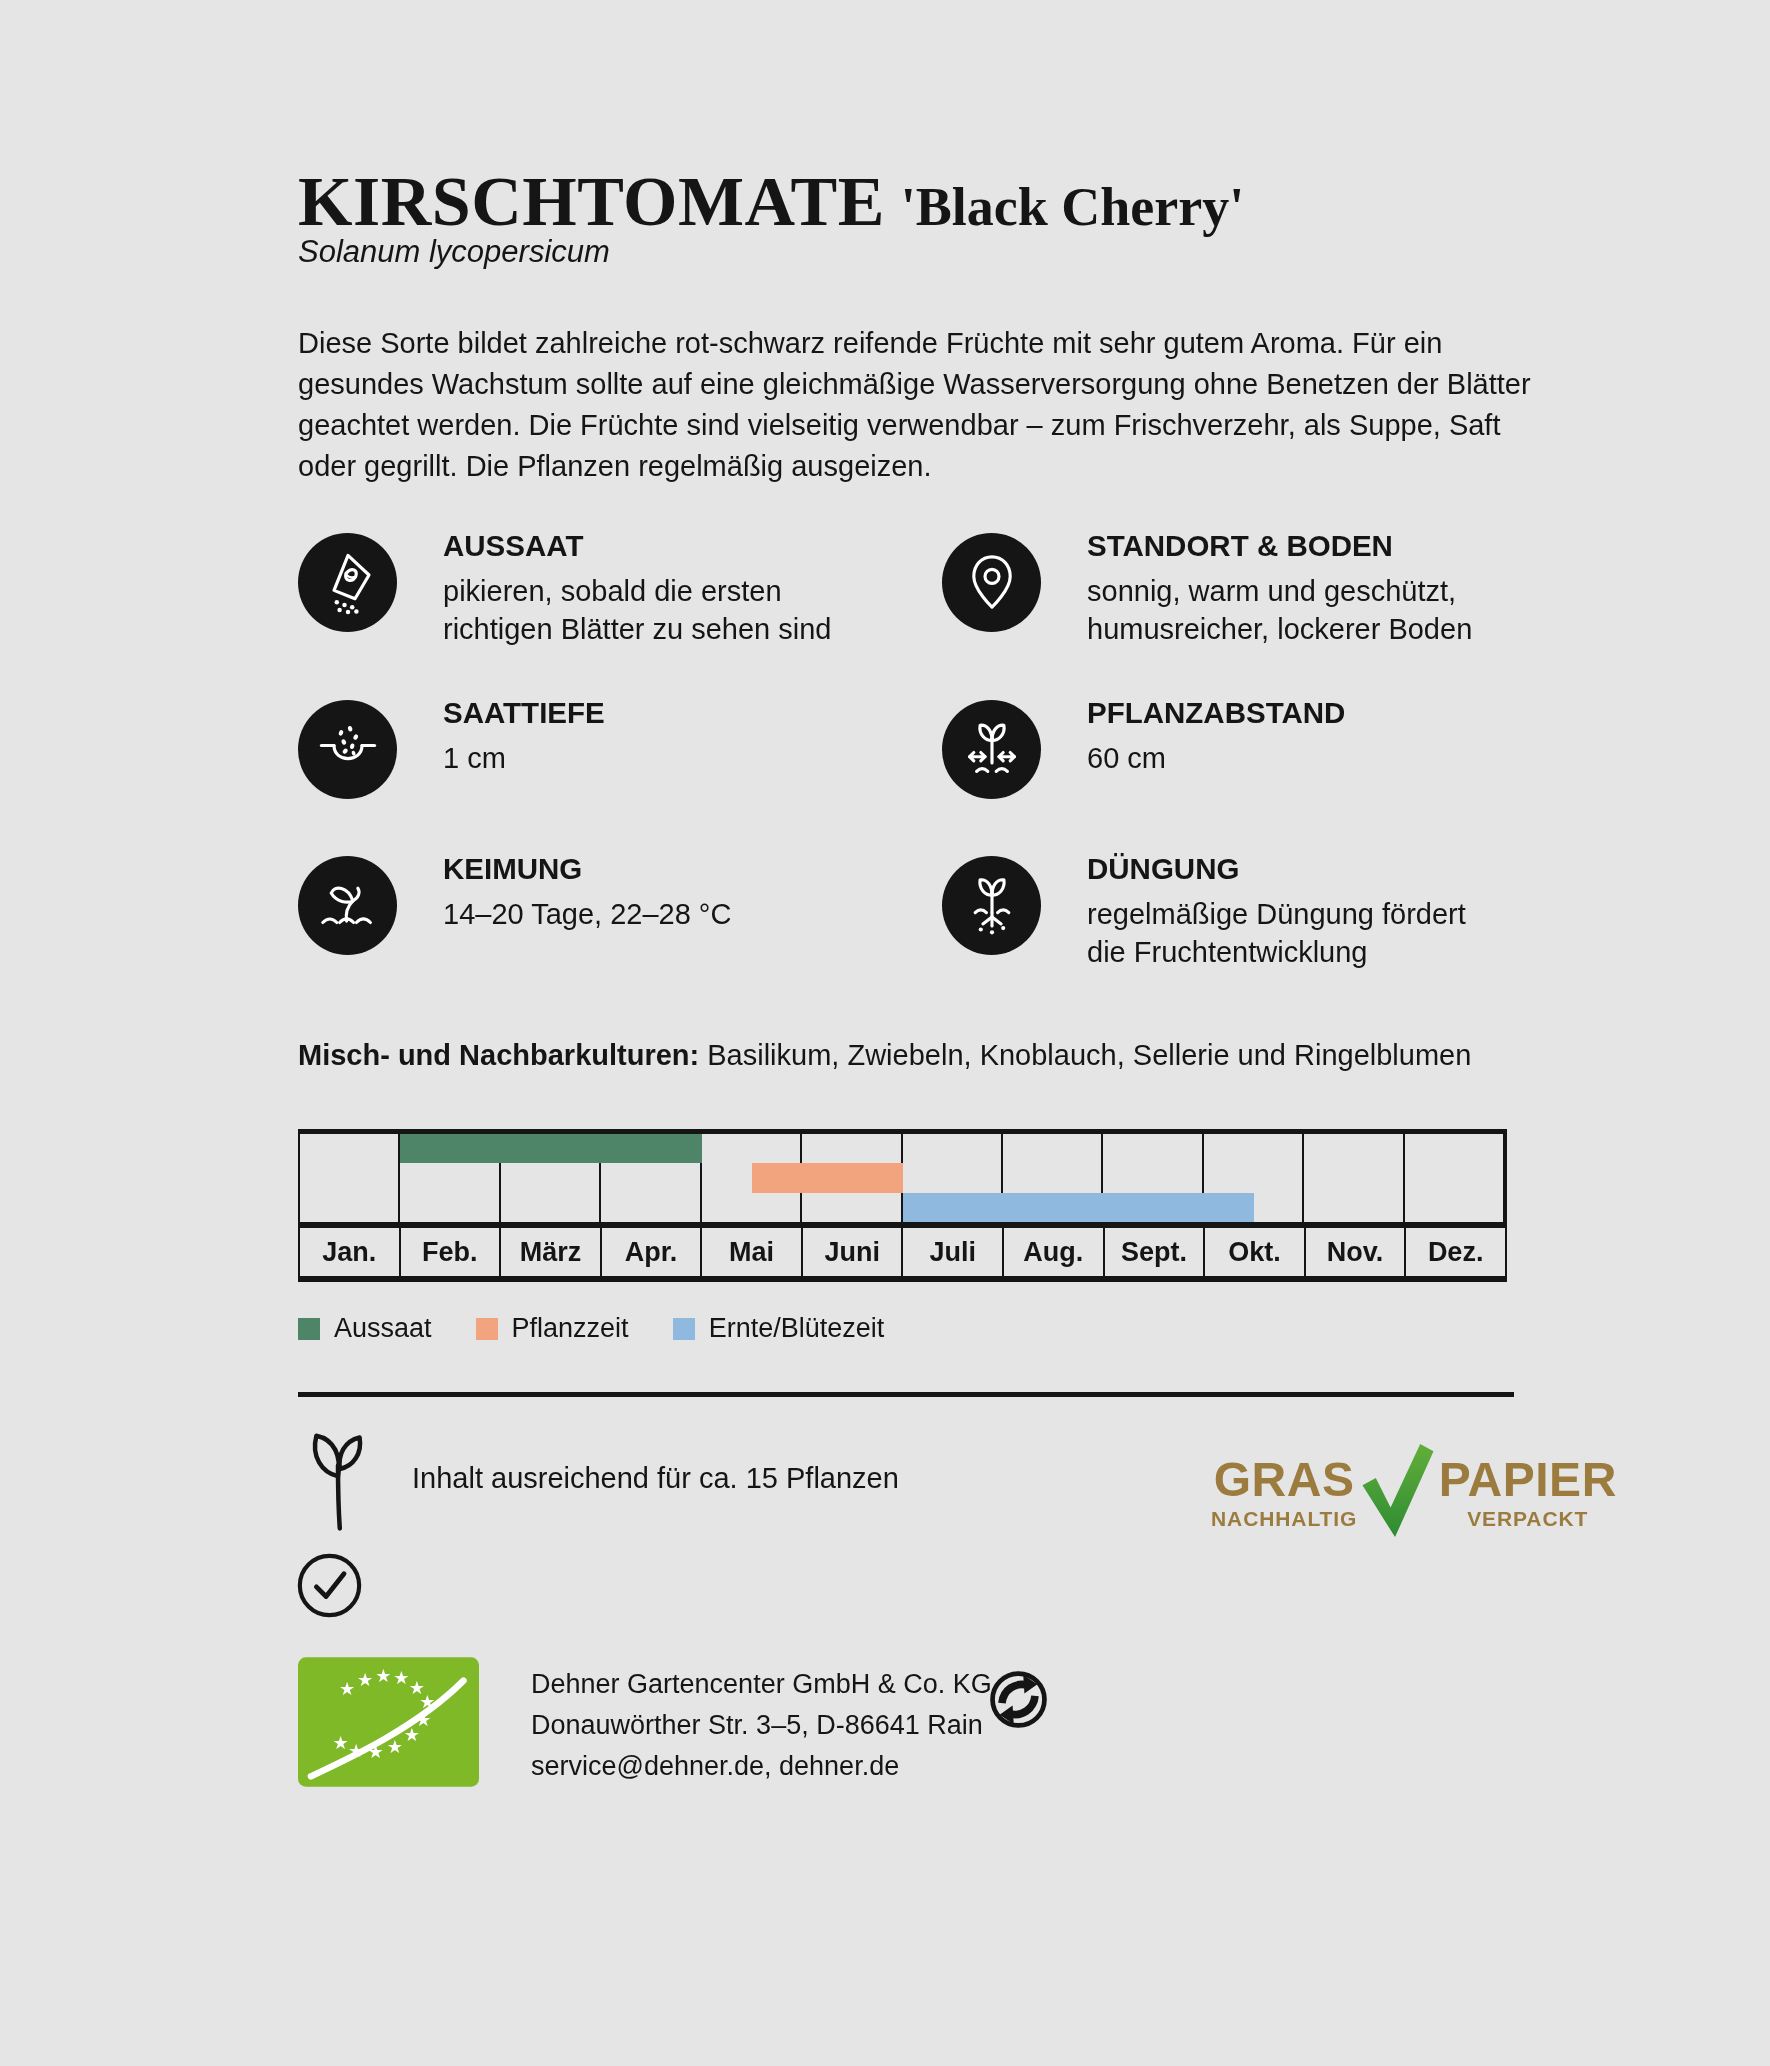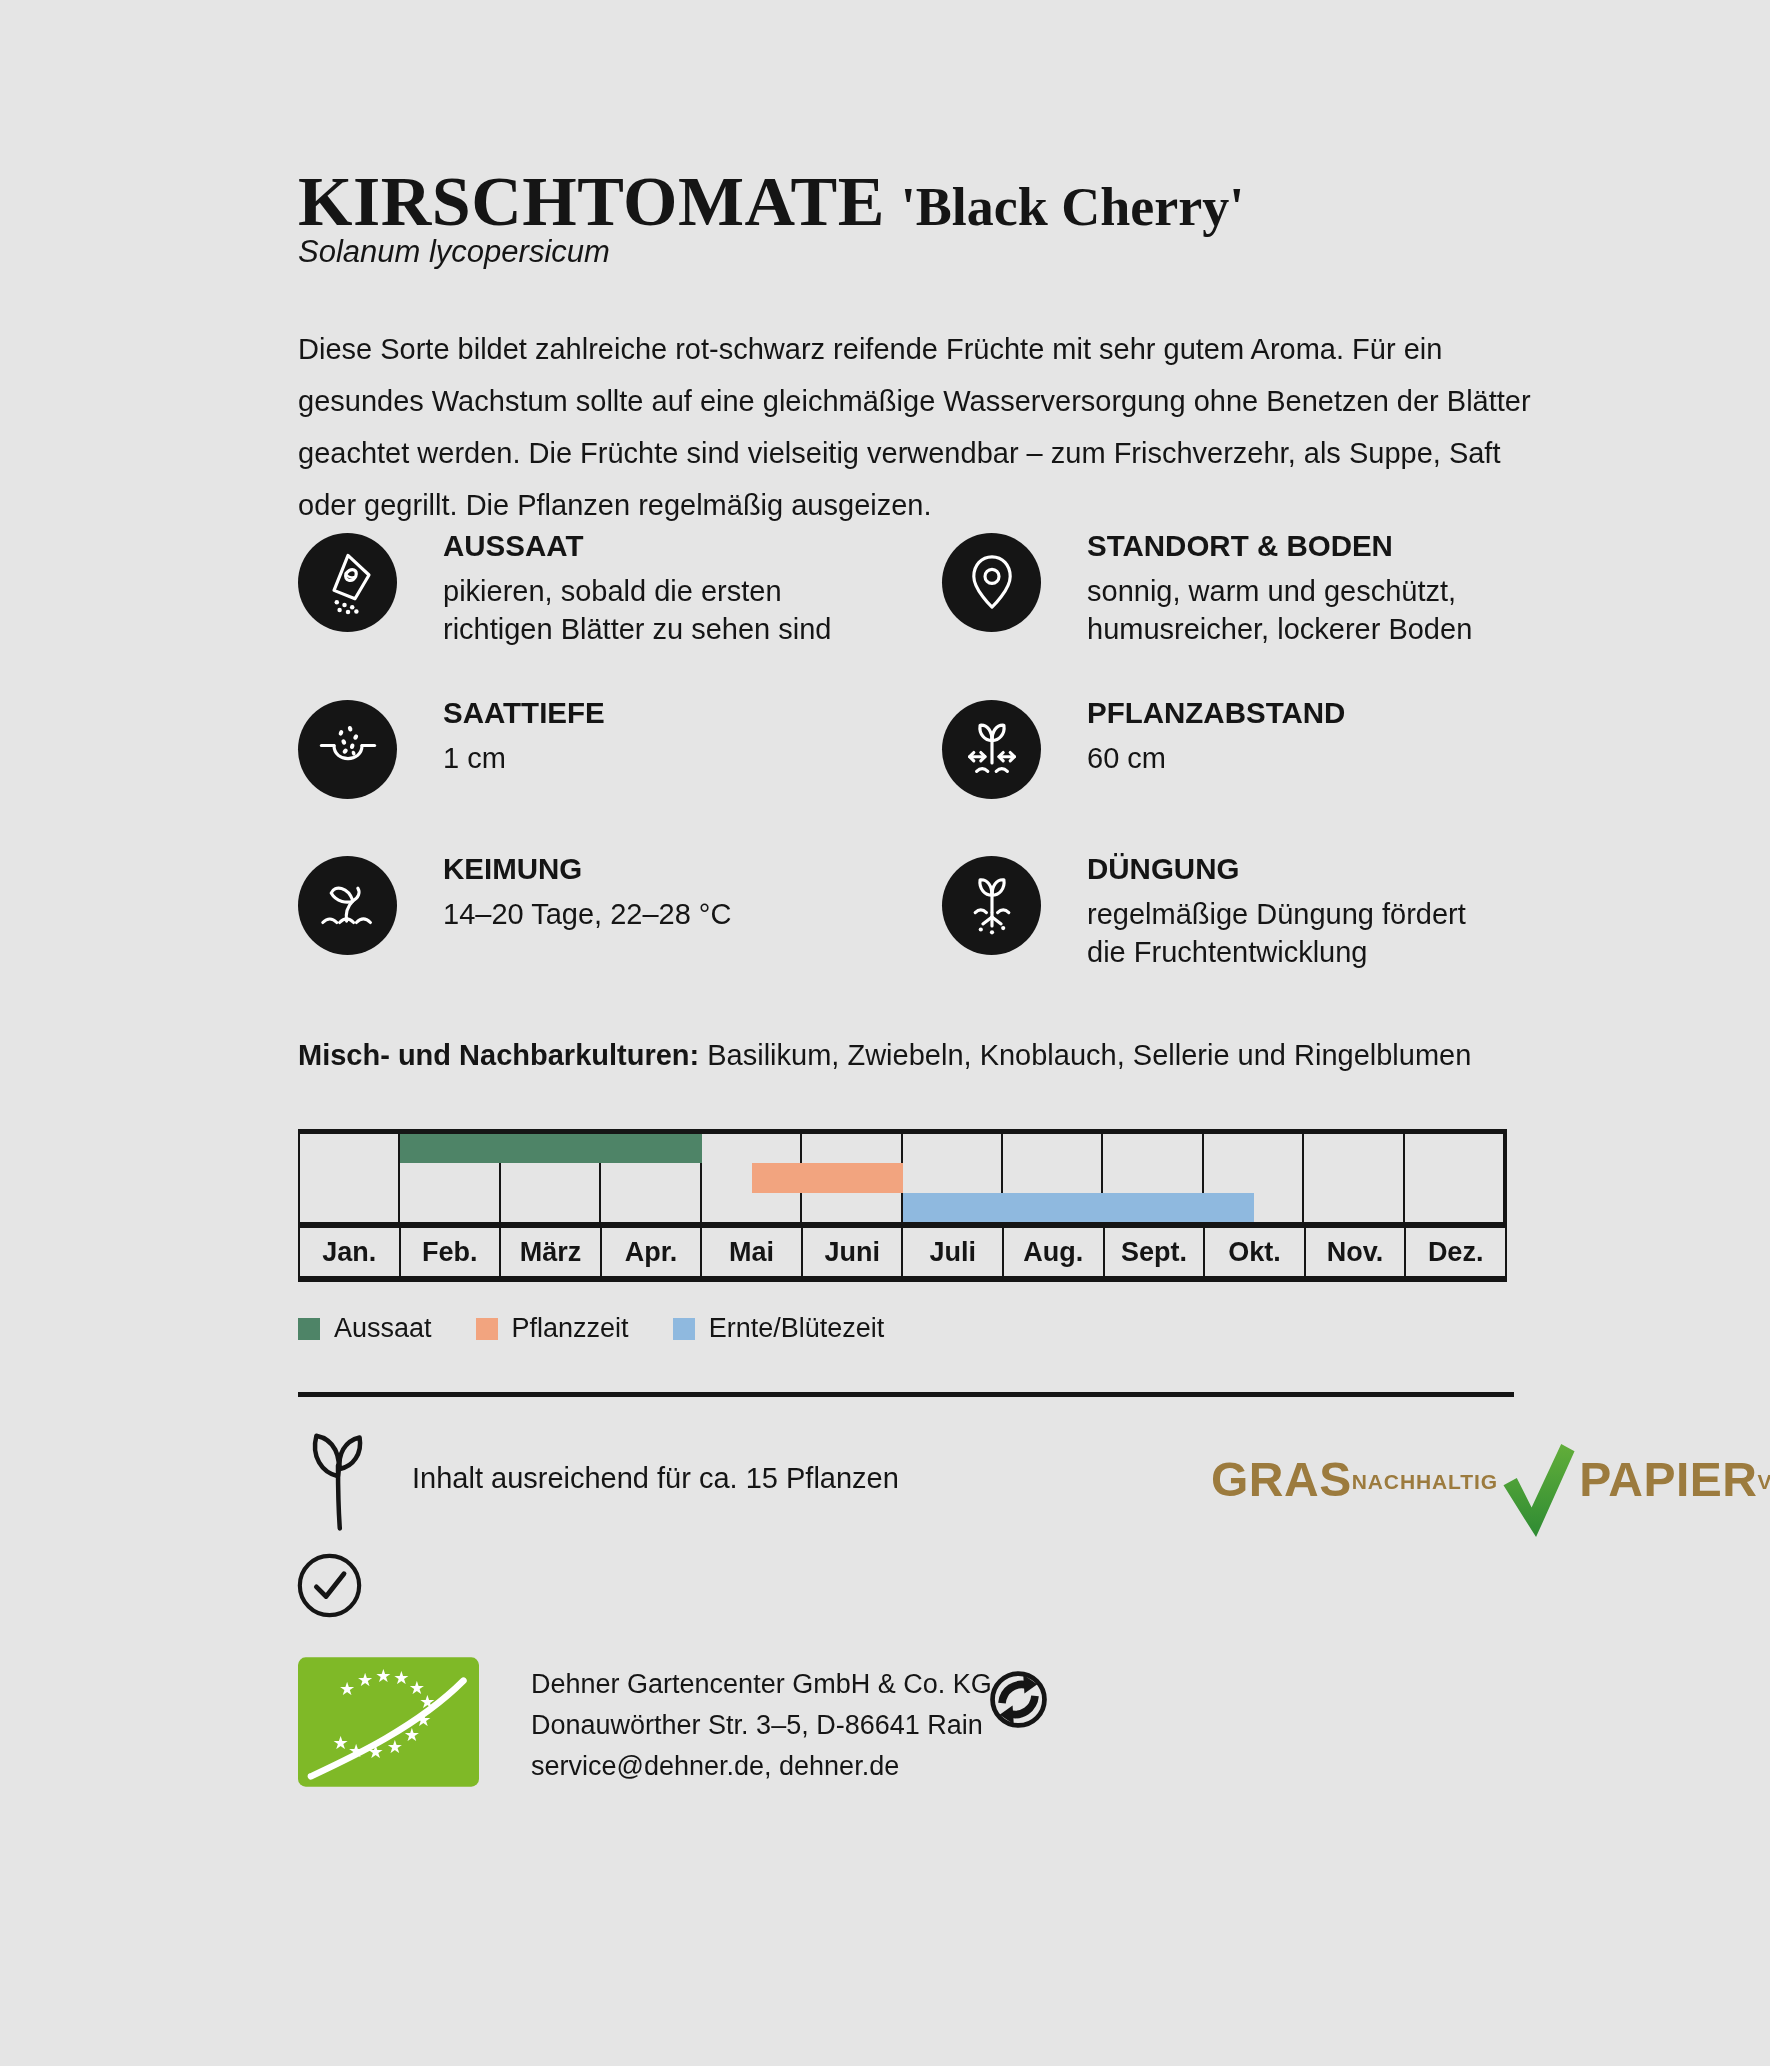--- a/index.html
+++ b/index.html
@@ -8,21 +8,21 @@
 
   
   .title-line{position:absolute;left:298px;top:162px;white-space:nowrap;
               font-family:"Liberation Serif", serif;font-weight:700;}
   .title-main{font-size:70px;letter-spacing:0.5px;}
   .title-variety{font-size:54px;margin-left:14px;}
   .subtitle{position:absolute;left:298px;top:234px;font-size:31px;font-style:italic;}
 
   
   .description{position:absolute;left:298px;top:323px;width:1241px;
-               font-size:29px;line-height:52px;}
+               font-size:29px;line-height:41px;}
 
   
   .info-row{position:absolute;display:flex;gap:46px;width:636px;}
   .info-icon{flex:none;width:99px;height:99px;border-radius:50%;background:#151515;
              display:flex;align-items:center;justify-content:center;margin-top:6.5px;}
   .info-icon svg{width:70px;height:70px;}
   .info-title{font-weight:700;font-size:29.5px;margin:2.8px 0 9.2px 0;}
   .info-body{font-size:29px;line-height:38px;white-space:pre-line;}
 
   
@@ -54,21 +54,21 @@
   .yield-row{position:absolute;left:292px;top:1424px;display:flex;align-items:center;gap:28px;}
   .yield-row svg{width:92px;height:108px;}
   .yield-text{font-size:29px;}
 
   .quality-row{position:absolute;left:295px;top:1551px;display:flex;gap:26px;}
   .quality-row svg{width:69px;height:69px;}
   .quality-text{font-size:29px;line-height:37px;padding-top:7.4px;}
 
   
   .gras{position:absolute;left:1211px;top:1457px;display:flex;align-items:flex-start;}
-  .gras-col{display:flex;align-items:center;}
+  .gras-col{display:flex;flex-direction:column;align-items:center;}
   .gras-word{font-size:48px;font-weight:700;letter-spacing:0.5px;line-height:46px;}
   .gras-sub{font-size:21px;font-weight:700;letter-spacing:0.9px;margin-top:3.7px;}
   .gras-check{width:74px;height:99px;margin:-16px 3.7px 0 3.7px;flex:none;}
 
   
   .bio-row{position:absolute;left:298px;top:1657px;display:flex;}
   .eu-logo{width:181px;height:130px;flex:none;}
   .company{margin-left:52px;padding-top:7.4px;font-size:27px;line-height:41px;}
   .green-dot{position:absolute;left:989px;top:1670px;width:59px;height:59px;}
 </style>

